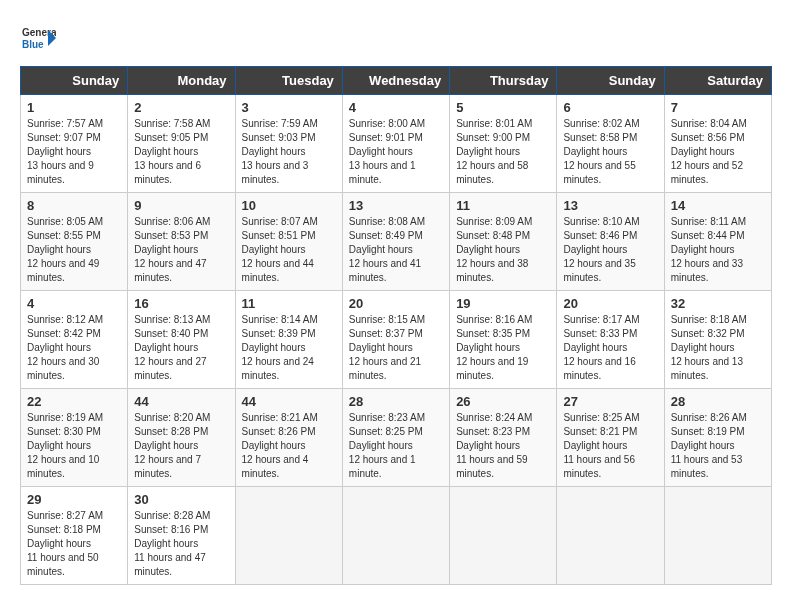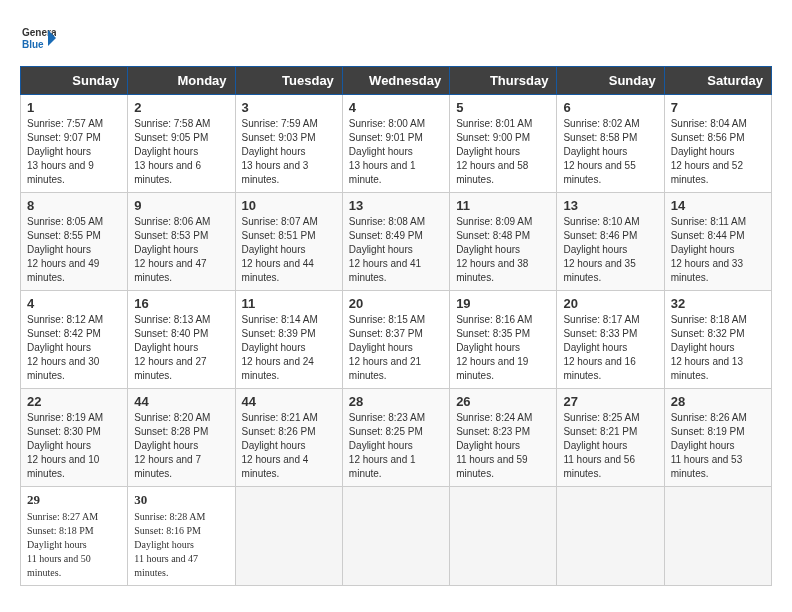--- a/index.html
+++ b/index.html
@@ -54,21 +54,20 @@
       color: #333;
       width: calc(100% / 7);
       height: 80px;
       background: #fff;
     }
     .calendar-table td.empty {
       background: #f5f5f5;
     }
     .calendar-table tr:last-child td {
       height: 70px;
-      font-family: Liberation Serif, serif;
     }
     .day-number {
       font-size: 13px;
       font-weight: bold;
       display: block;
       margin-bottom: 2px;
     }
     .day-info {
       font-size: 10px;
       line-height: 1.4;

